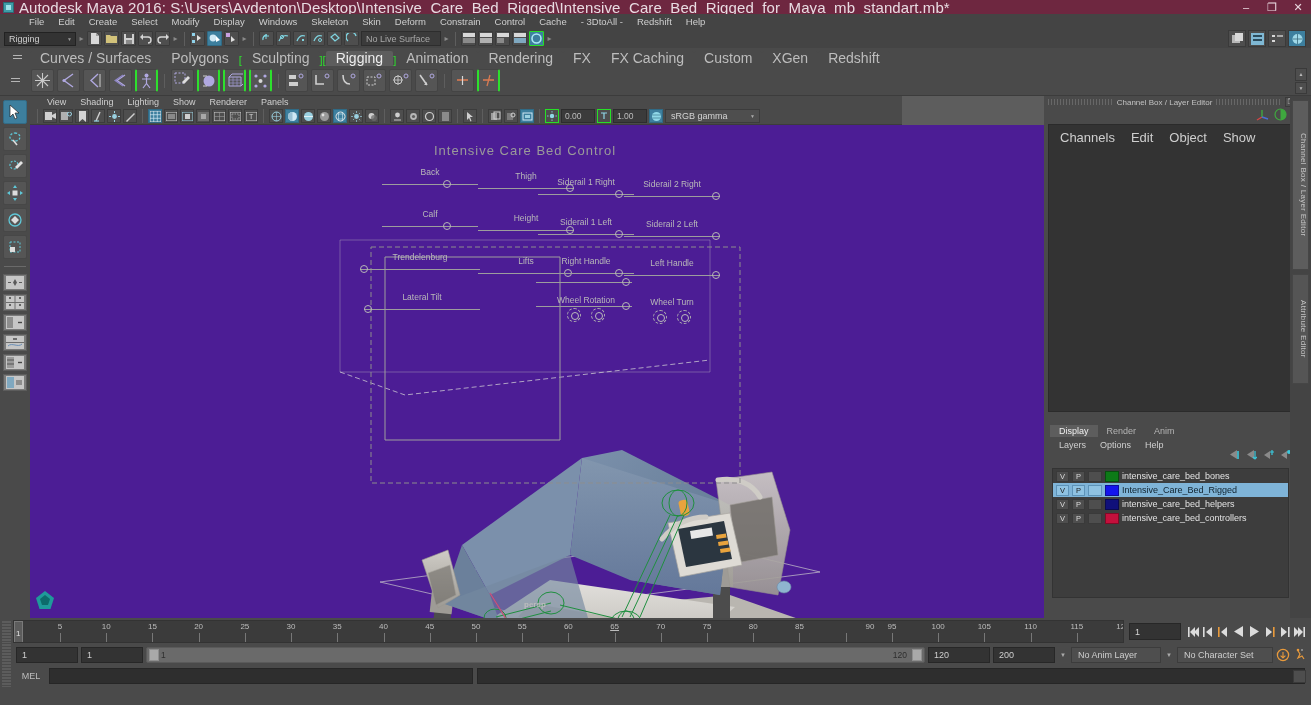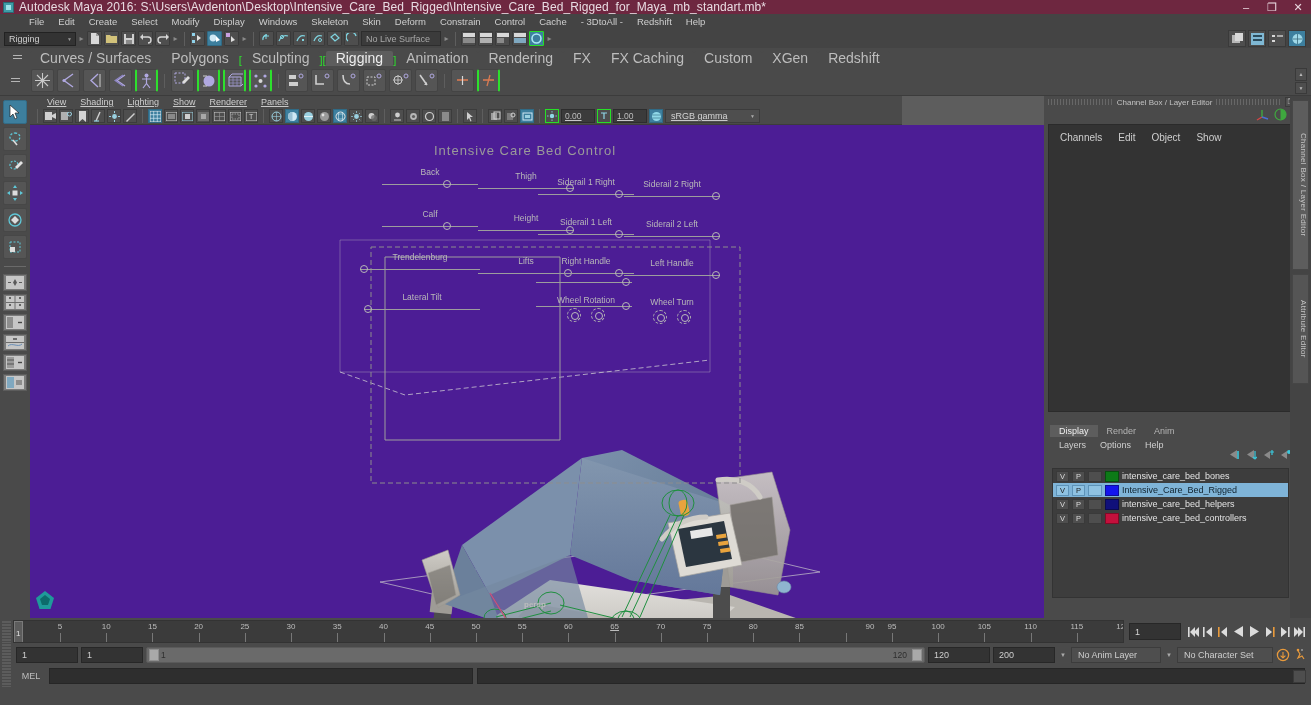--- a/index.html
+++ b/index.html
@@ -6,21 +6,21 @@
   html,body { width:1311px; height:705px; overflow:hidden;
     background:#5d5d5d; font-family:"Liberation Sans", sans-serif; }
   body { position:relative; font-size:10px; color:#c8c8c8; }
 
   
   .titlebar { position:absolute; left:0; top:0; width:1311px; height:14px;
     background:#6e2740; display:flex; align-items:center; }
   .tb-icon { width:11px; height:11px; margin:0 5px 0 3px; background:#3f9ca8;
     border:1px solid #2a6b74; flex:0 0 auto; position:relative; }
   .tb-icon:after{content:"";position:absolute;left:2px;top:2px;width:5px;height:5px;background:#9fe3ea;}
-  .tb-title { font-size:12px; color:#e8dce2; white-space:nowrap; letter-spacing:.1px;text-align:right; }
+  .tb-title { font-size:15px; color:#e8dce2; white-space:nowrap; letter-spacing:.1px;text-align:right; }
   .tb-btns { margin-left:auto; display:flex; height:14px; }
   .tb-btn { width:26px; height:14px; display:flex; align-items:center;
     justify-content:center; color:#e9d9e0; font-size:11px; }
 
   
   .menubar { position:absolute; left:0; top:14px; width:1311px; height:15px;
     background:#444; display:flex; align-items:center; padding-left:22px; }
   .menu-item { padding:0 7px; font-size:9.5px; color:#cfcfcf; height:15px;
     line-height:15px; white-space:nowrap; }
 
@@ -78,21 +78,21 @@
   .tool { width:24px; height:24px; background:#555; border:1px solid #474747;
     border-radius:2px; display:flex;align-items:center;justify-content:center;
     flex:0 0 auto;}
   .tool.on { background:#3d7f9e; border-color:#336b86; }
   .tool-div { width:22px; height:1px; background:#6a6a6a; margin:4px 0; flex:0 0 auto;}
   .tool-sm { width:24px; height:17px; background:#7a7a7a; border:1px solid #5c5c5c;
     display:flex;align-items:center;justify-content:center;flex:0 0 auto;}
 
   
   .viewwrap { position:absolute; left:30px; top:96px; width:872px; height:522px;
-    background:#5d5d5d;text-decoration:underline; }
+    background:#5d5d5d; }
   .panelmenu { height:12px; background:#4a4a4a; display:flex; align-items:center;
     padding-left:10px; gap:0;}
   .panelmenu .menu-item{font-size:9px;padding:0 7px;height:12px;line-height:12px;}
   .panelbar { height:17px; background:#4a4a4a; display:flex; align-items:center;
     padding-left:4px; gap:2px; border-bottom:1px solid #3c3c3c;}
   .pb-ico { width:14px;height:14px;background:#4e4e4e;border:1px solid #3c3c3c;
     display:flex;align-items:center;justify-content:center;flex:0 0 auto;}
   .pb-ico.on{background:#3d7f9e;border-color:#2f6a85;}
   .pb-ico.grn{border:1px solid #26e026;}
   .numfield{ width:34px;height:14px;background:#3b3b3b;border:1px solid #2d2d2d;
@@ -124,21 +124,21 @@
     background:#4a4a4a; }
   .rp-head{ height:12px; background:#4a4a4a; display:flex; align-items:center;
     justify-content:center; position:relative; }
   .dots{ flex:1; height:6px; background-image:repeating-linear-gradient(
     to right,#676767 0 1px,transparent 1px 3px); margin:0 4px; }
   .rp-title{ font-size:8px; color:#c2c2c2; white-space:nowrap; }
   .rp-wbtn{ width:11px;height:10px;background:#4e4e4e;border:1px solid #3a3a3a;
     margin-right:2px;display:flex;align-items:center;justify-content:center;
     font-size:7px;color:#ccc;flex:0 0 auto;}
   .cbmenu{ height:16px; display:flex; align-items:center; padding-left:8px; gap:0;}
-  .cbmenu .menu-item{font-size:10px;padding:0 8px;height:16px;line-height:16px;margin-top:43px;}
+  .cbmenu .menu-item{font-size:13px;padding:0 8px;height:16px;line-height:16px;margin-top:43px;}
   .cbbody{ margin:0 4px; height:288px; background:#333; border:1px solid #2b2b2b;}
   .gizmos{ position:absolute; right:6px; top:12px; display:flex; gap:5px; align-items:center;}
 
   .letabs{ position:absolute; left:0; top:328px; width:245px; height:13px;
     display:flex; align-items:flex-end; padding-left:6px; }
   .letab{ padding:0 9px; height:12px; line-height:12px; font-size:9px;
     color:#b4b4b4; background:#4a4a4a;}
   .letab.active{ background:#5d5d5d; color:#efefef;}
   .lemenu{ position:absolute; left:0; top:342px; width:245px; height:14px;
     display:flex; align-items:center; padding-left:8px;}

